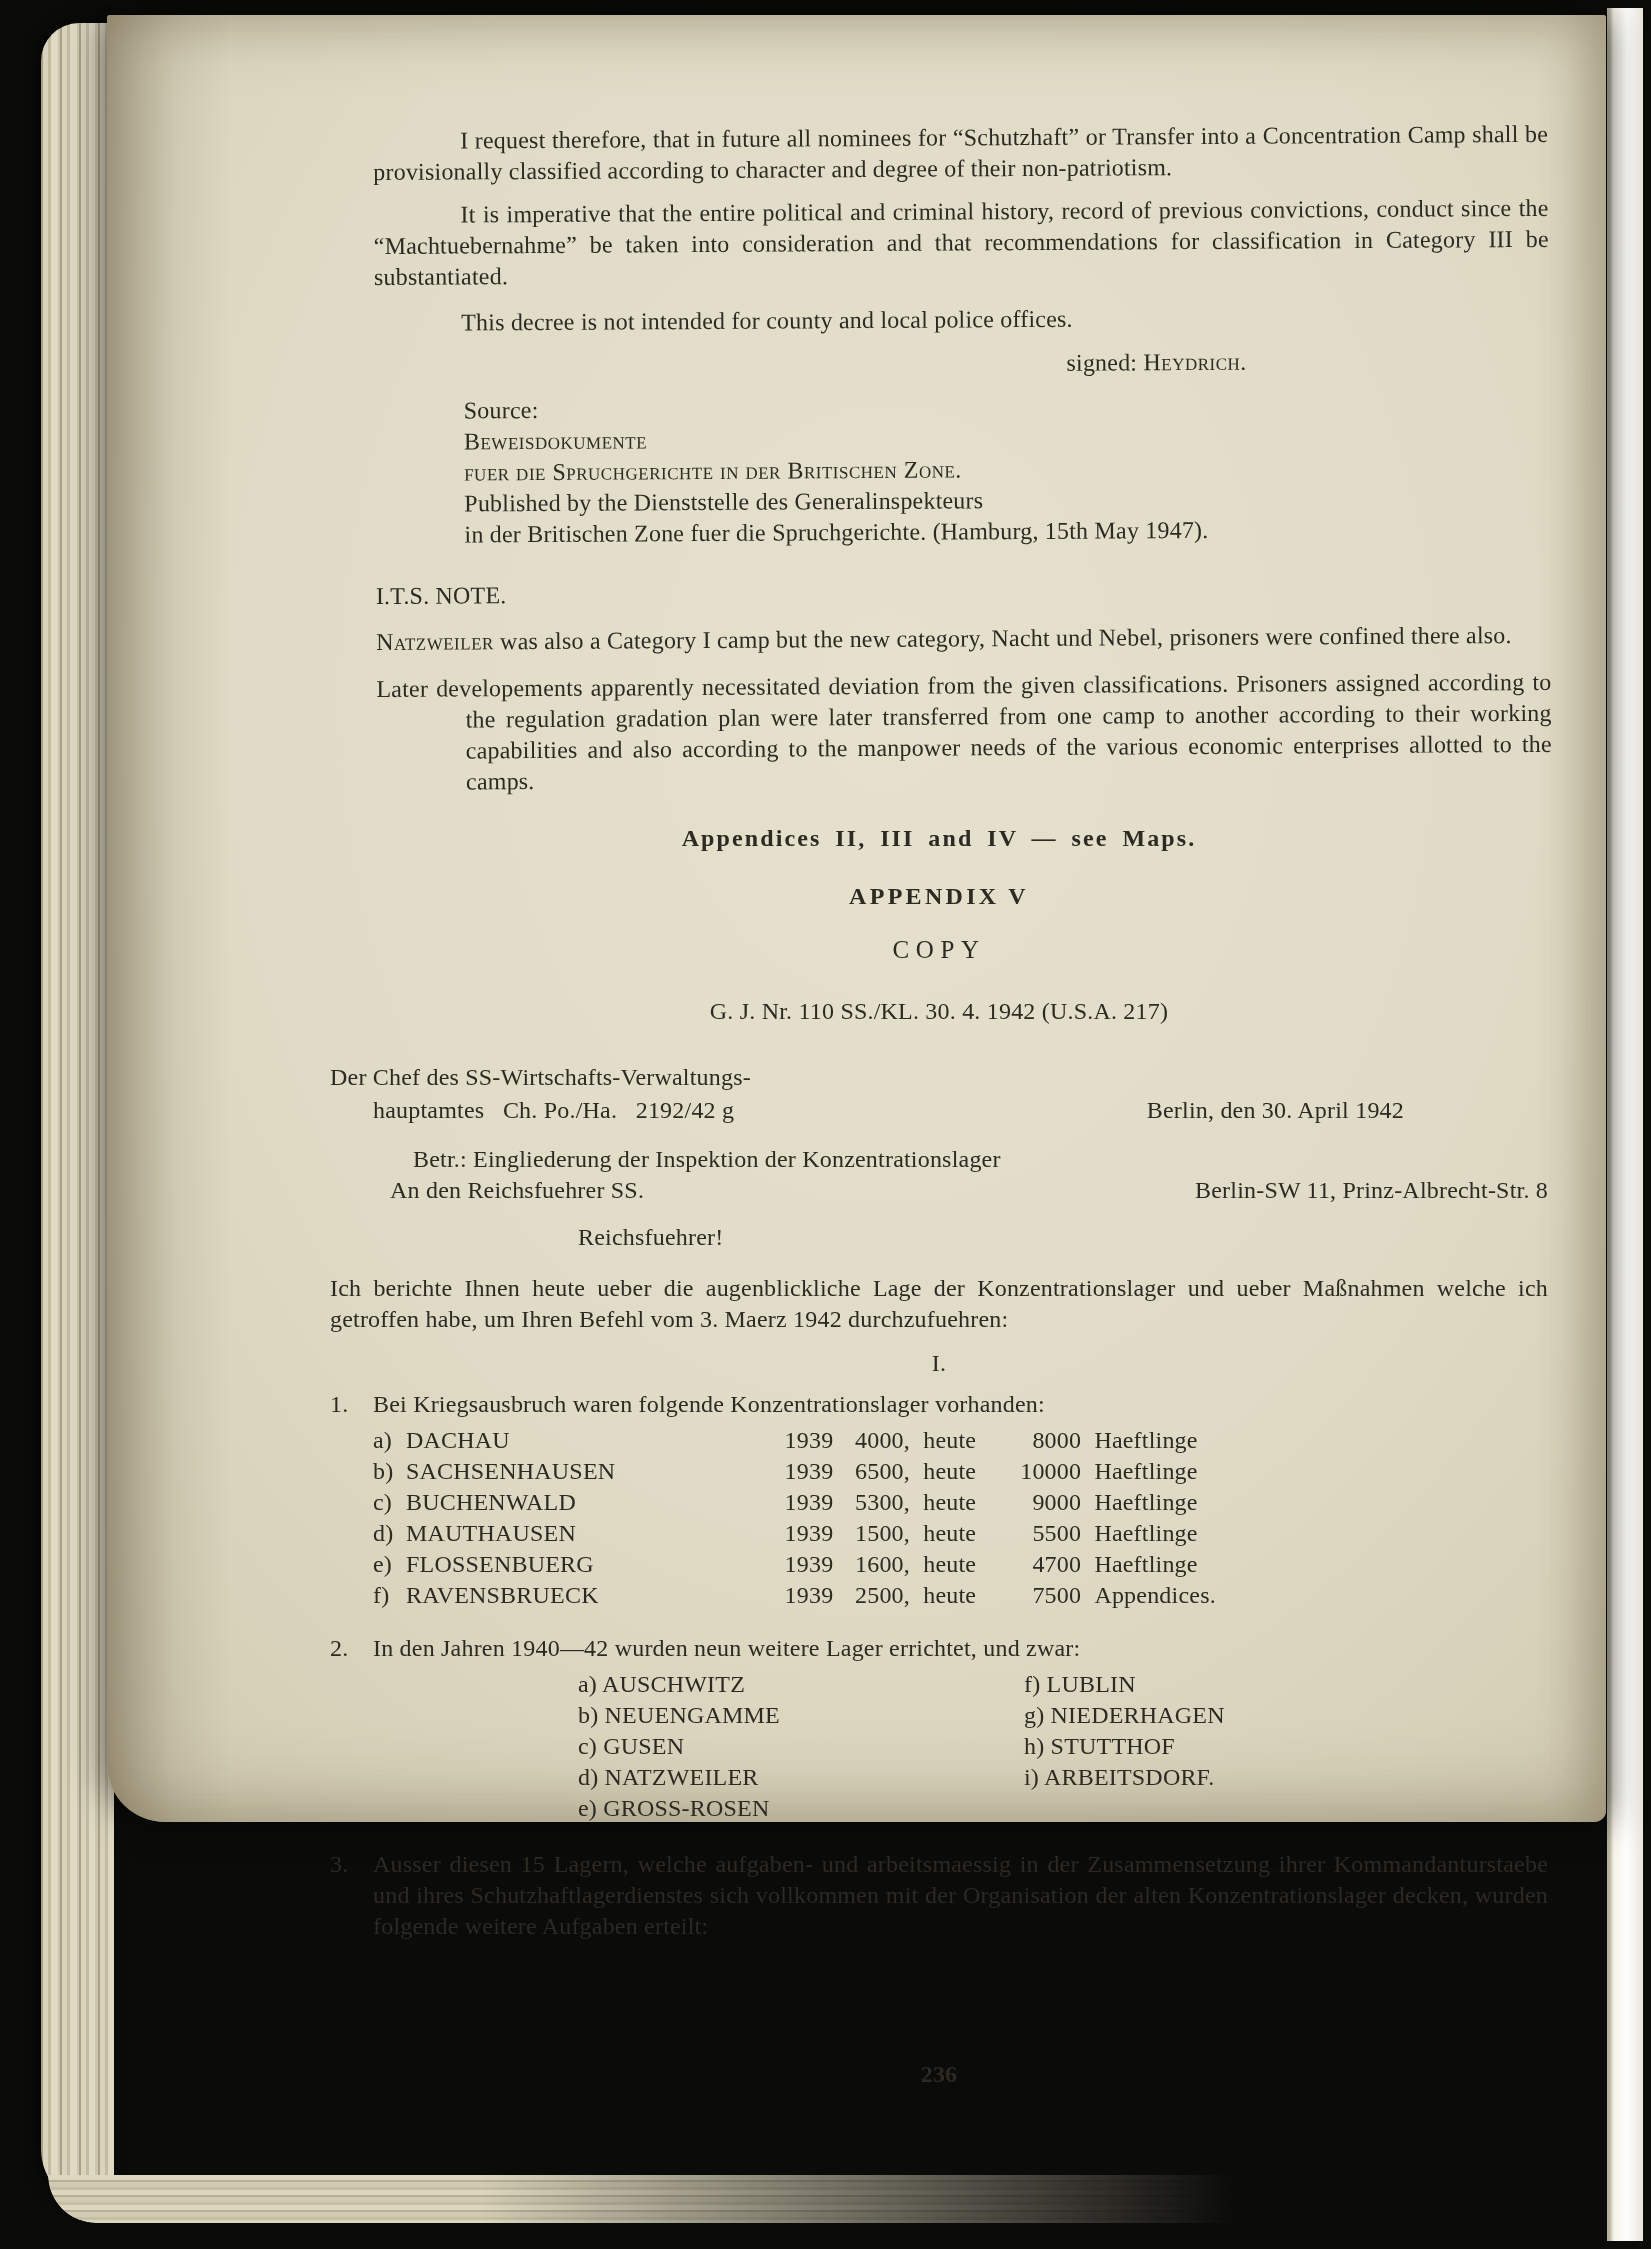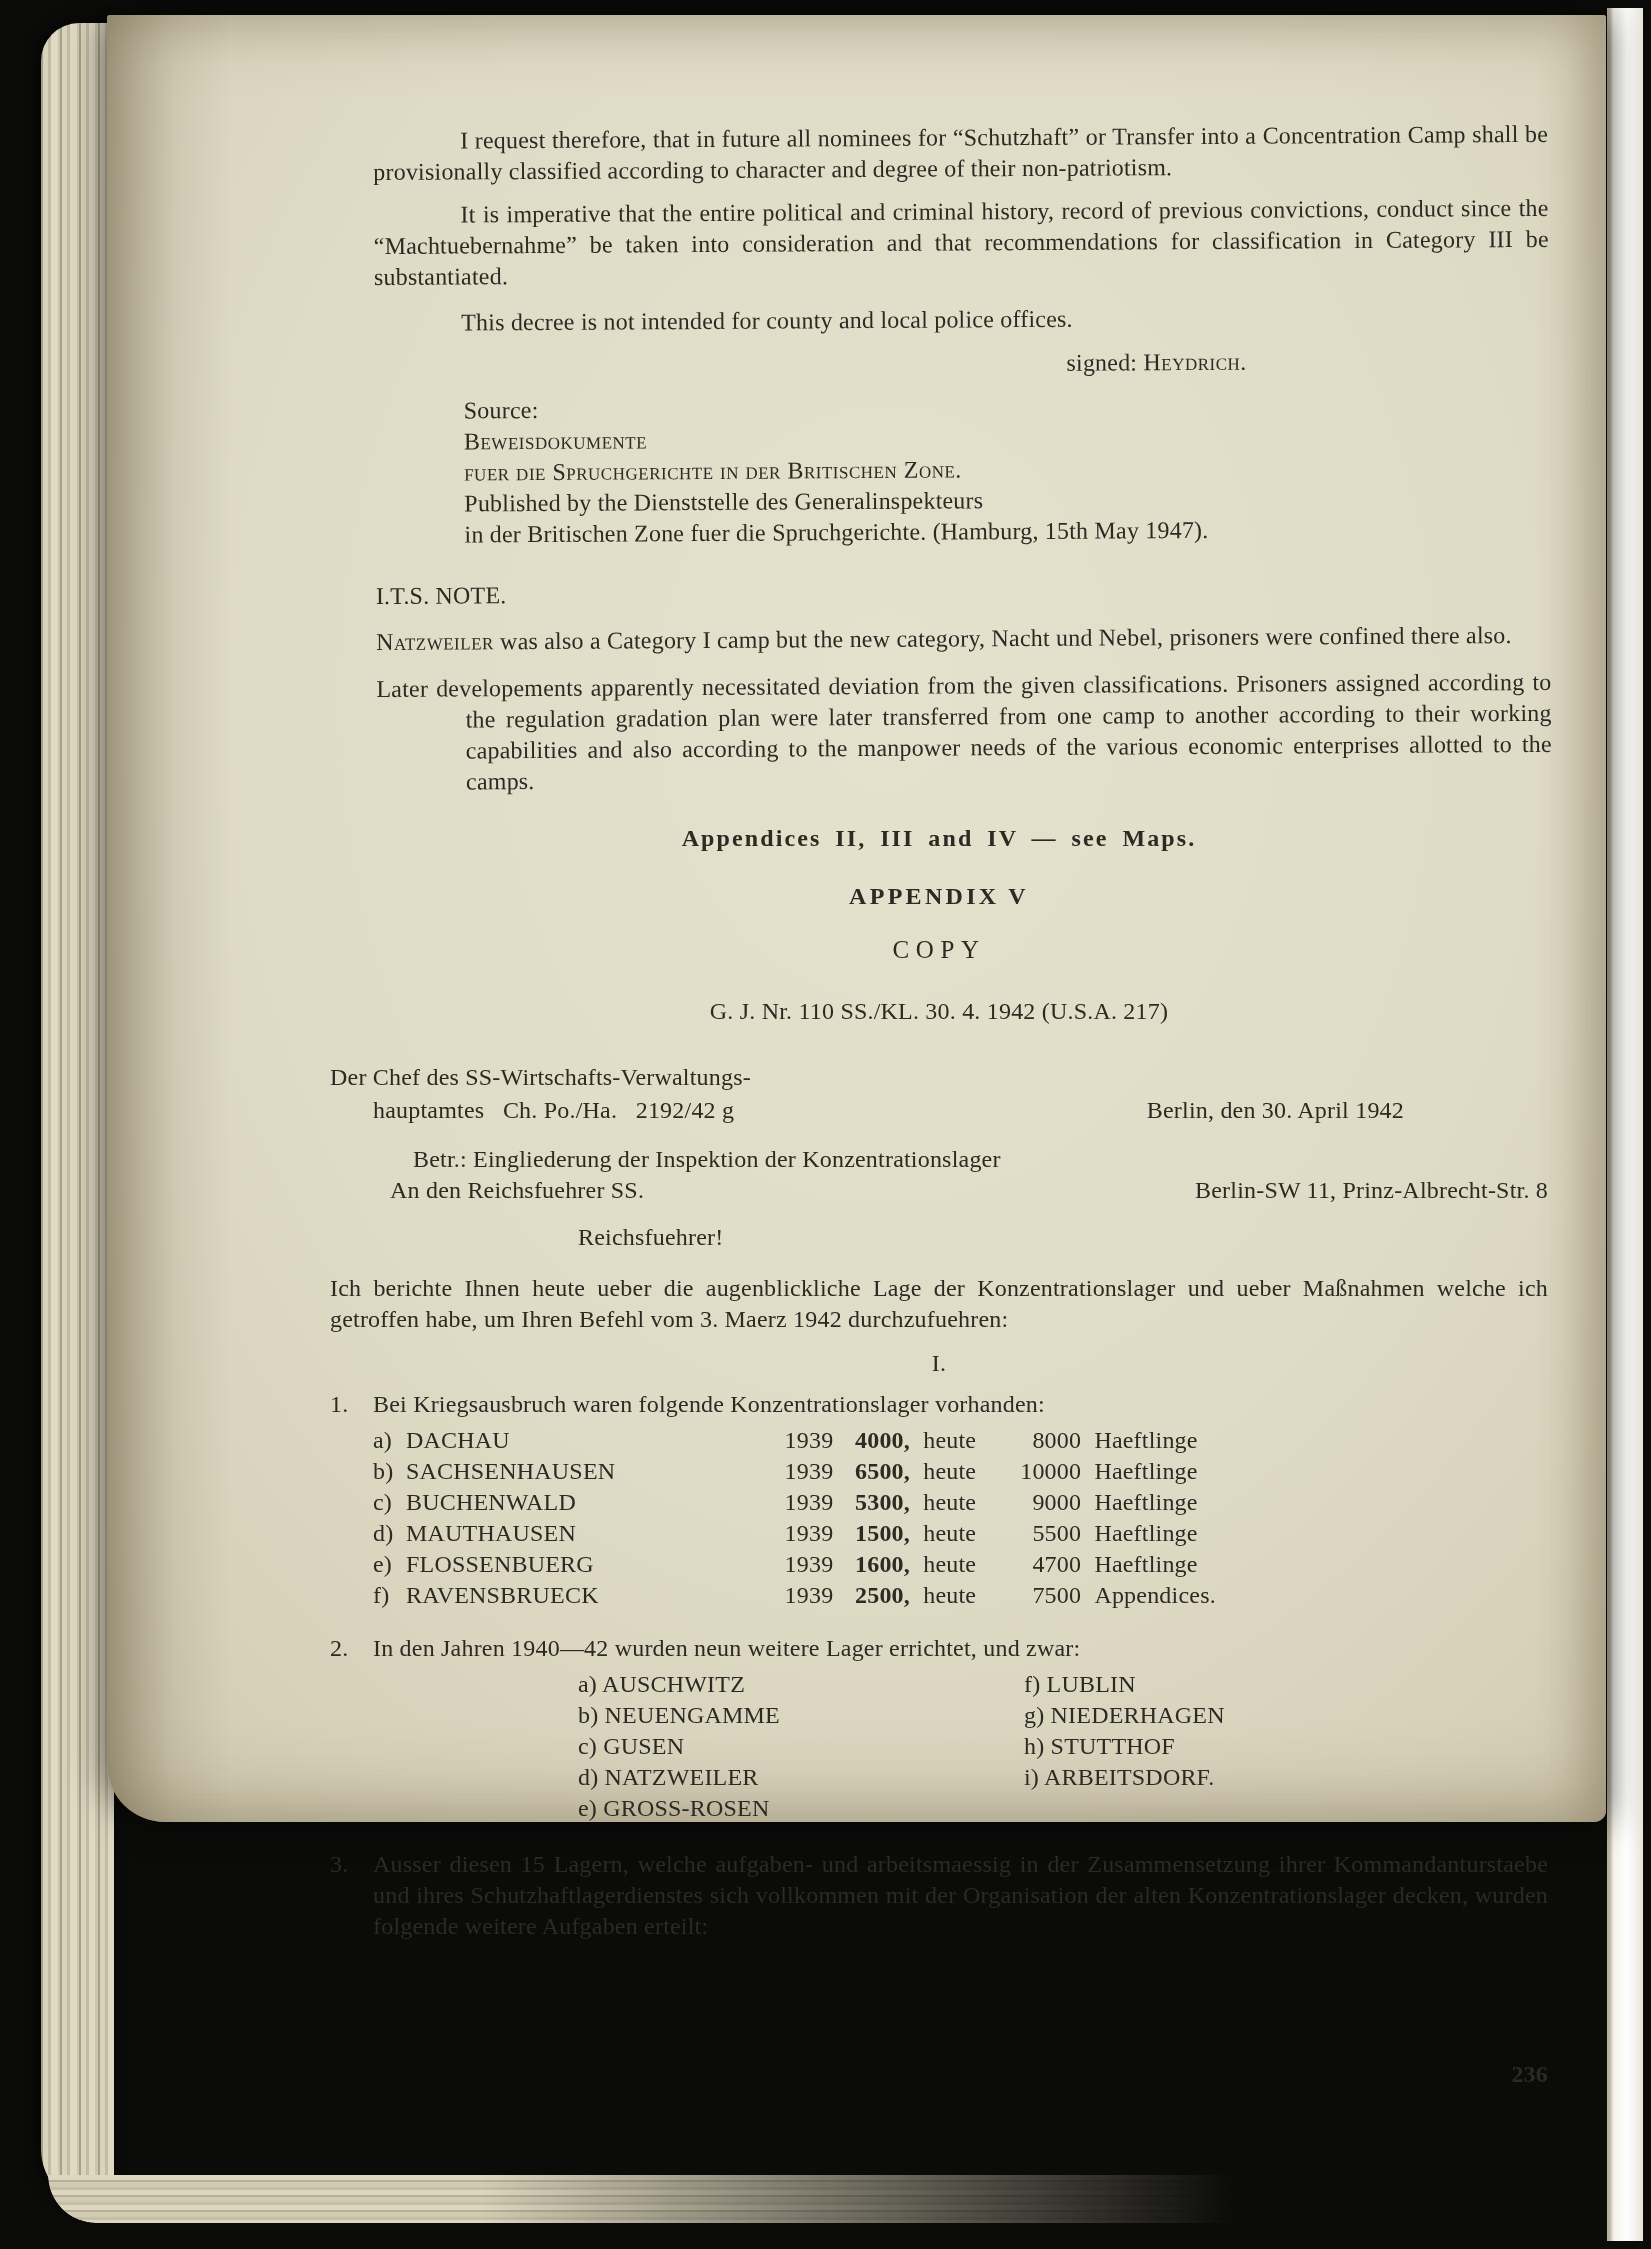--- a/index.html
+++ b/index.html
@@ -89,30 +89,30 @@
   .intro{text-align:justify;margin-bottom:13.2px;}
   .sec-i{text-align:center;margin-bottom:10px;}
 
   .hang{padding-left:43px;position:relative;margin-bottom:5px;}
   .hang .marker{position:absolute;left:0;top:0;}
   .camps{margin-left:43px;margin-bottom:21.5px;}
   .camp-row{display:flex;}
   .c-lab{width:33px;}
   .c-name{width:366px;}
   .c-year{width:74px;text-align:center;}
-  .c-1939{width:64px;text-align:right;font-weight:bold;}
+  .c-1939{width:64px;text-align:right;}
   .c-heute{margin-left:13.2px;width:69px;}
   .c-now{width:89px;text-align:right;}
   .c-unit{margin-left:13.2px;}
 
   .list2{display:flex;margin-left:248px;margin-bottom:25px;}
   .list2 .col-l{width:446px;}
   .item3{margin-bottom:0;text-align:justify;}
 
-  .page-number{margin-top:117px;text-align:right;font-weight:bold;font-size:24px;}
+  .page-number{margin-top:117px;text-align:center;font-weight:bold;font-size:24px;}
 </style>
 </head>
 <body>
 
 <div class="scene">
   <div class="edge-stack"></div>
   <div class="edge-stack-bottom"></div>
   <div class="right-strip"></div>
 
   <div class="page">

